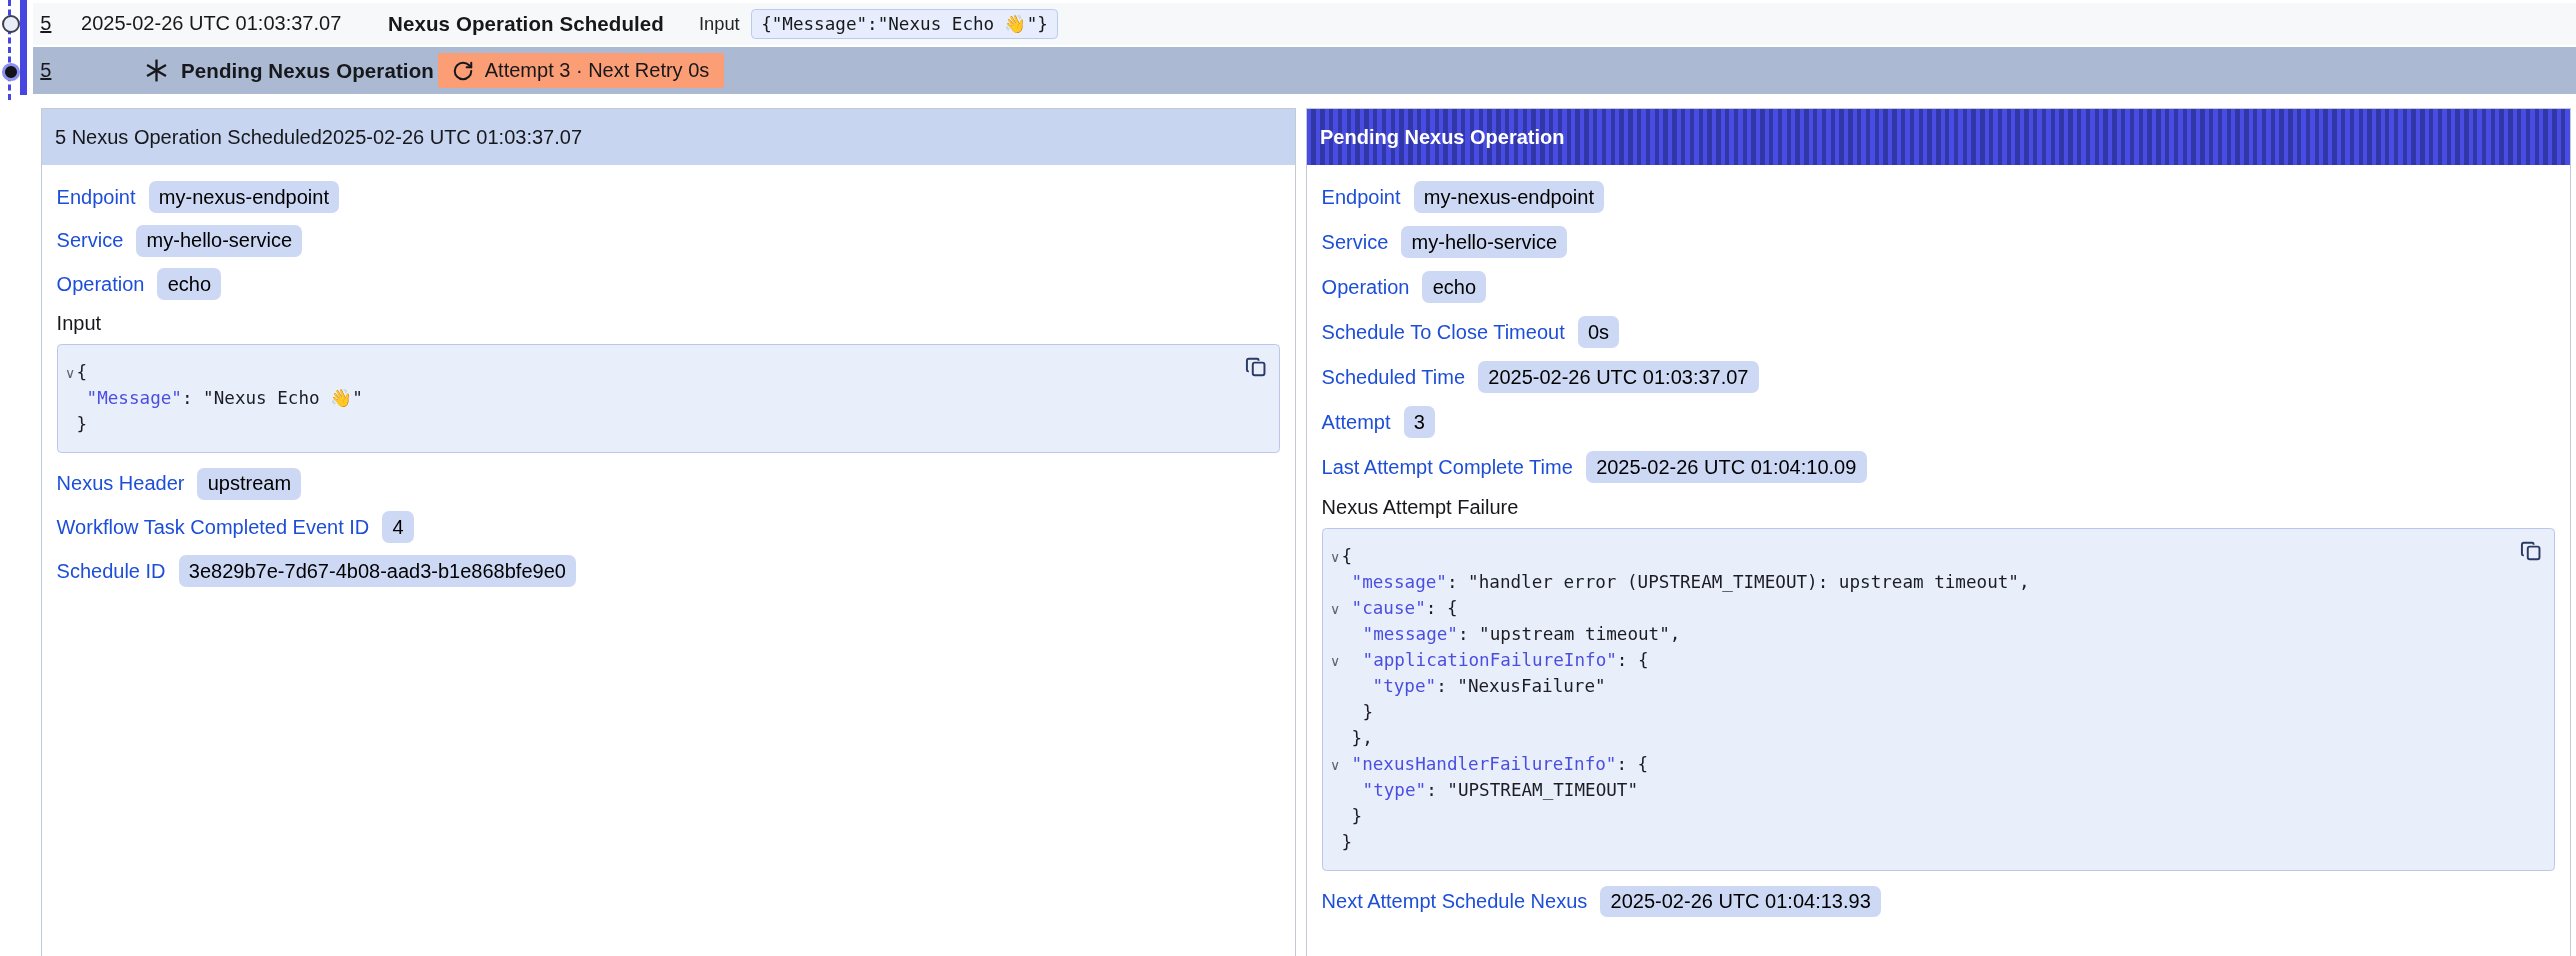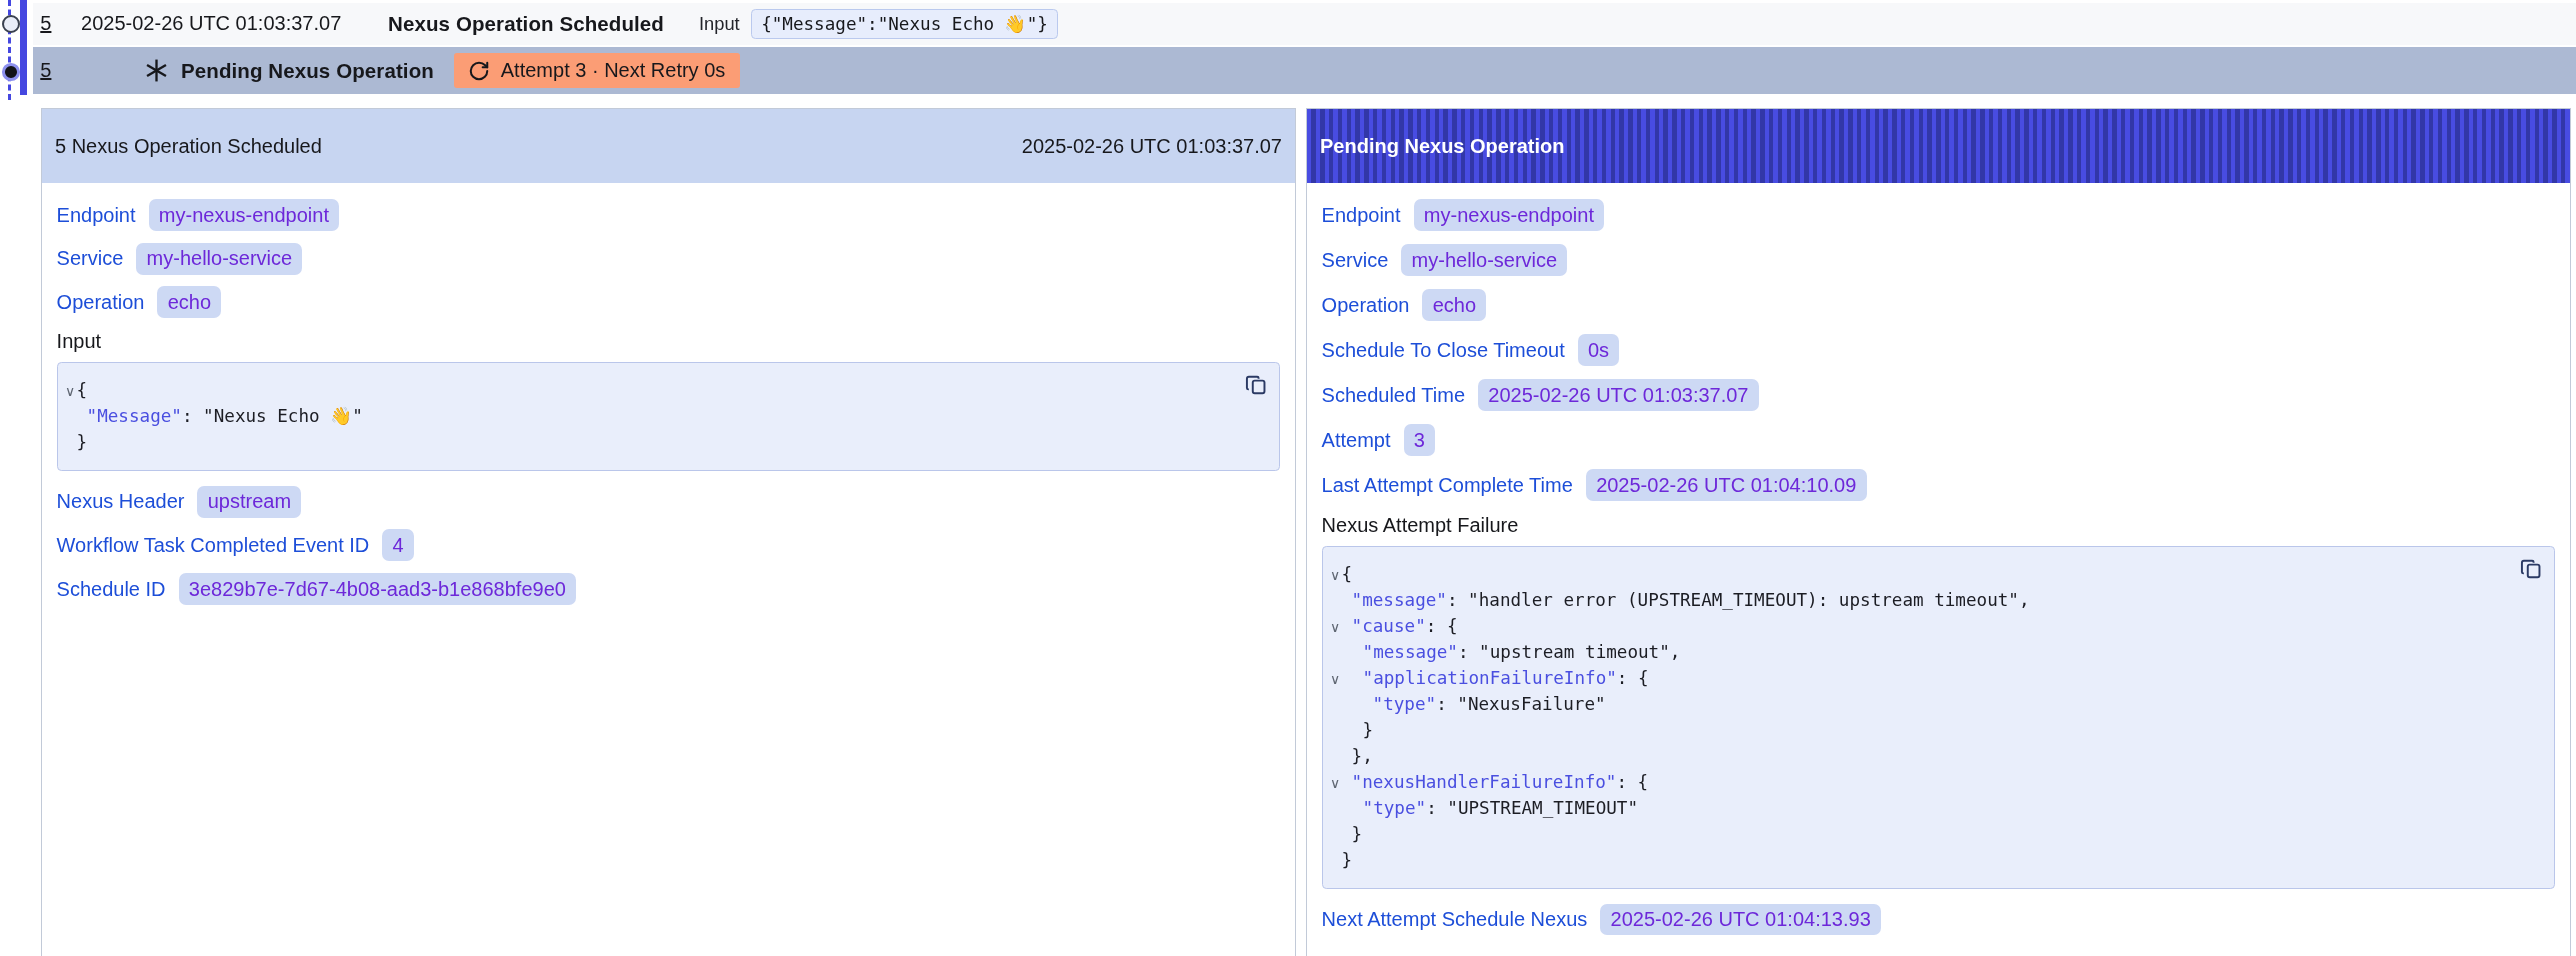--- a/index.html
+++ b/index.html
@@ -21,36 +21,36 @@
   .row-1{top:2.9px;height:42px;background:#f7f8fa;}
   .row-2{top:47px;height:47px;background:#acb9d3;}
   .ev-id{margin-left:7.3px;width:32px;font-size:20px;text-decoration:underline;color:#17181c;cursor:pointer;}
   .ev-time{margin-left:8.8px;font-size:20px;color:#17181c;width:272px;}
   .ev-title{font-size:20.5px;font-weight:700;color:#17181c;letter-spacing:0.1px;}
   .row-1 .ev-title{margin-left:35px;}
   .ev-input-label{margin-left:35px;font-size:18.3px;color:#23242a;}
   .ev-input-chip{margin-left:11.7px;font-family:"DejaVu Sans Mono",monospace;font-size:17.6px;
     background:#e7edfc;border:1.5px solid #bac9ee;border-radius:4.4px;padding:3.7px 8.8px;color:#17181c;}
   .asterisk-wrap{margin-left:72px;margin-right:11.7px;display:flex;align-items:center;}
-  .retry-badge{margin-left:20px;display:flex;align-items:center;gap:10.3px;
+  .retry-badge{margin-left:4px;display:flex;align-items:center;gap:10.3px;
     background:#fb9d75;border-radius:2.9px;padding:5.9px 14.6px;font-size:20px;color:#17181c;}
   
   .panel{position:absolute;top:108px;bottom:0;background:#fff;border:1.5px solid #c2cad8;border-bottom:none;box-sizing:border-box;overflow:hidden;}
   .panel-left{left:41px;width:1255px;}
   .panel-right{left:1306px;width:1265px;}
-  .panel-header{height:40px;display:flex;align-items:center;justify-content:space-between;
-    padding:17px 13px;font-size:20px;}
+  .panel-header{height:40px;display:flex;align-items:center;
+    padding:8px 13px;font-size:20px;}
   .panel-header.plain{background:#c7d5f1;color:#17181c;}
   .panel-header.striped{background:repeating-linear-gradient(90deg,#484ce2 0 4.4px,#3237a8 4.4px 8.8px);
     color:#ffffff;font-weight:600;}
   .panel-body{padding:16px 14.6px;}
   .field-row{display:flex;align-items:center;gap:13px;min-height:32px;margin-bottom:11.7px;font-size:20px;}
   .panel-right .field-row{margin-bottom:13px;}
   .field-label{color:#1d4ed8;}
-  .field-badge{background:#cdd9f4;border-radius:7px;padding:4.4px 10.3px;color:#6d28d9;}
+  .field-badge{background:#cdd9f4;border-radius:7px;padding:4.4px 10.3px;color:#000000;}
   .field-link{text-decoration:underline;color:#17181c;cursor:pointer;}
   .block-label{font-size:20px;margin:2.9px 0 8.8px 0;}
   
   .code-block{position:relative;background:#e9eefb;border:1.5px solid #bac6ea;border-radius:4.4px;
     padding:14.6px 59px 14.6px 0;margin:0 0 14.6px 0;
     font-family:"DejaVu Sans Mono",monospace;font-size:17.6px;line-height:26px;color:#1c1d24;}
   .code-line{position:relative;white-space:pre;}
   .chevron{position:absolute;left:7.3px;top:0.7px;font-size:14px;color:#5f6672;cursor:pointer;font-family:"DejaVu Sans",sans-serif;}
   .code-text{display:inline-block;}
   .k{color:#4a4fe0;}

